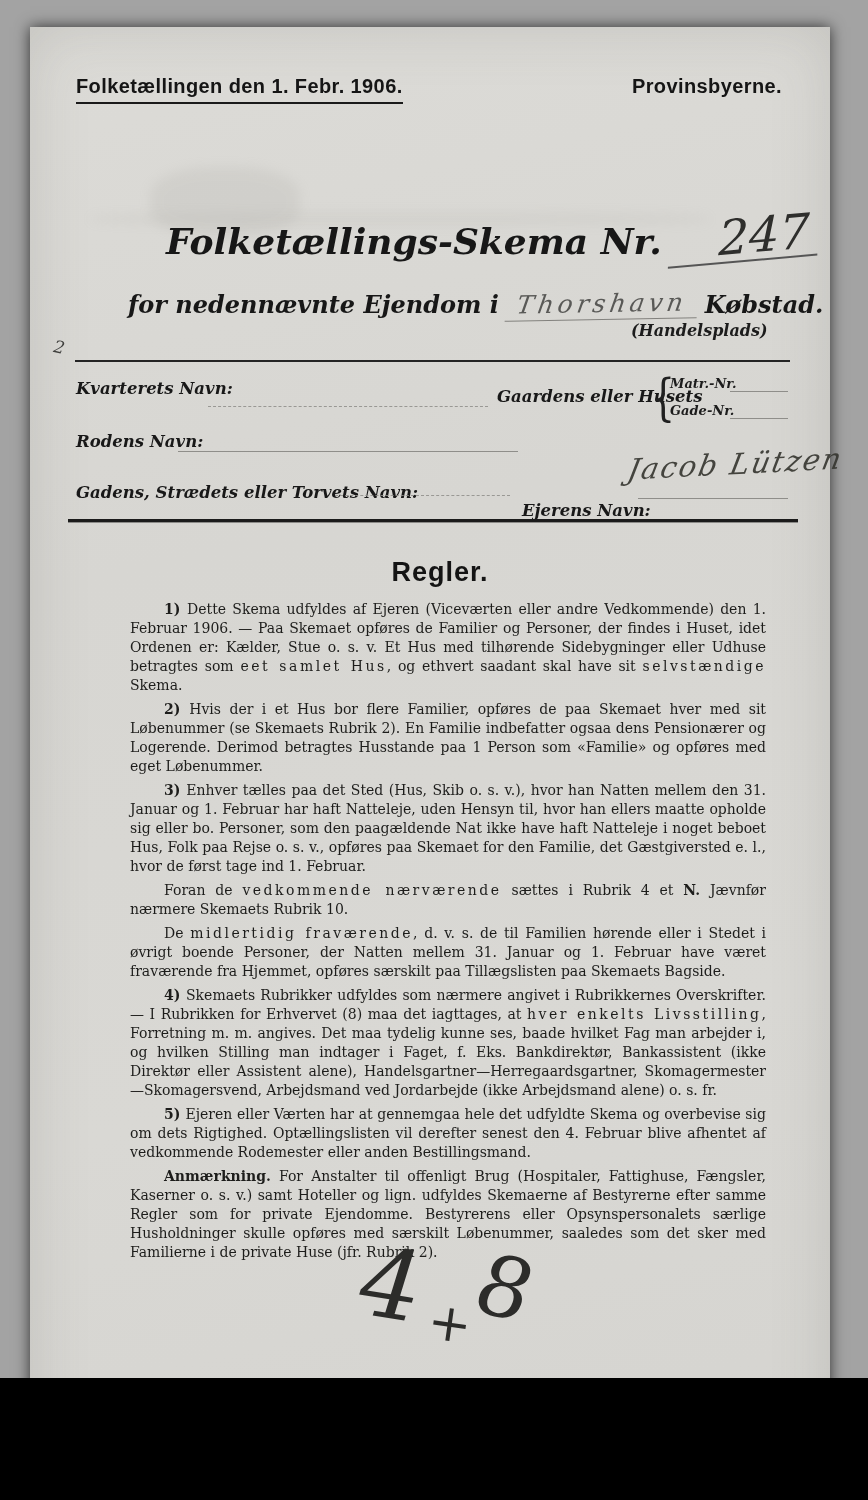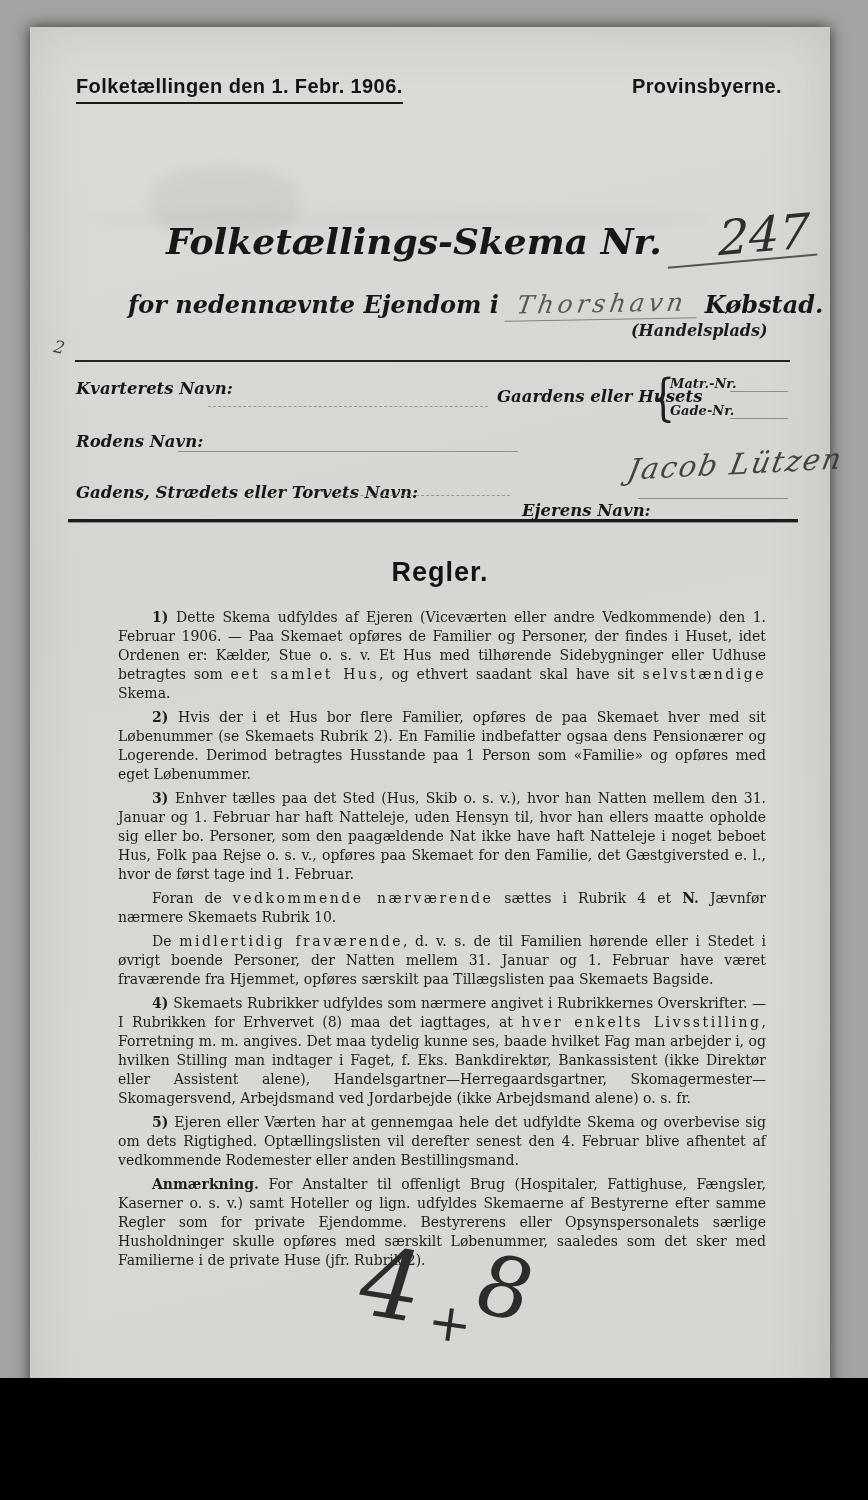--- a/index.html
+++ b/index.html
@@ -45,22 +45,22 @@
   .fline.dot{border-bottom-style:dashed;opacity:.85;}
   .brace{position:absolute;left:621px;top:348px;font-size:38px;font-weight:normal;
          transform:scaleY(1.35);color:#202020;font-family:"DejaVu Serif",serif;}
   .fsmall{position:absolute;font-style:italic;font-weight:bold;font-size:13px;white-space:nowrap;}
   .signature{position:absolute;left:598px;top:420px;font-size:29px;letter-spacing:2px;
              transform:rotate(-3deg) skewX(-14deg);color:#35352f;white-space:nowrap;opacity:.9;}
 
   
   .regler-wrap{position:absolute;left:84px;top:530px;width:652px;}
   .regler-head{text-align:center;font-family:"Liberation Sans",sans-serif;font-weight:bold;
-               font-size:27px;letter-spacing:1px;color:#141414;margin:0 0 20px 0;}
-  .rule-para{margin:0 0 5px 4px;font-size:14px;line-height:19px;text-align:justify;
+               font-size:27px;letter-spacing:1px;color:#141414;margin:0 0 12px 0;}
+  .rule-para{margin:0 0 5px 16px;font-size:14px;line-height:19px;text-align:justify;
              text-indent:34px;color:#1d1d1b;}
   .rule-para .sperr{letter-spacing:2.5px;}
   .rule-para .bold{font-weight:bold;}
 
   
   .annot{position:absolute;left:0;top:0;width:100%;height:100%;pointer-events:none;}
   .annot span{position:absolute;color:#2c2c2a;font-family:"DejaVu Serif",serif;}
   .annot .a4{left:330px;top:1202px;font-size:96px;transform:rotate(9deg) skewX(-8deg);font-weight:200;}
   .annot .aplus{left:398px;top:1266px;font-size:52px;transform:rotate(8deg);}
   .annot .a8{left:448px;top:1212px;font-size:84px;transform:rotate(14deg) skewX(-6deg);}

